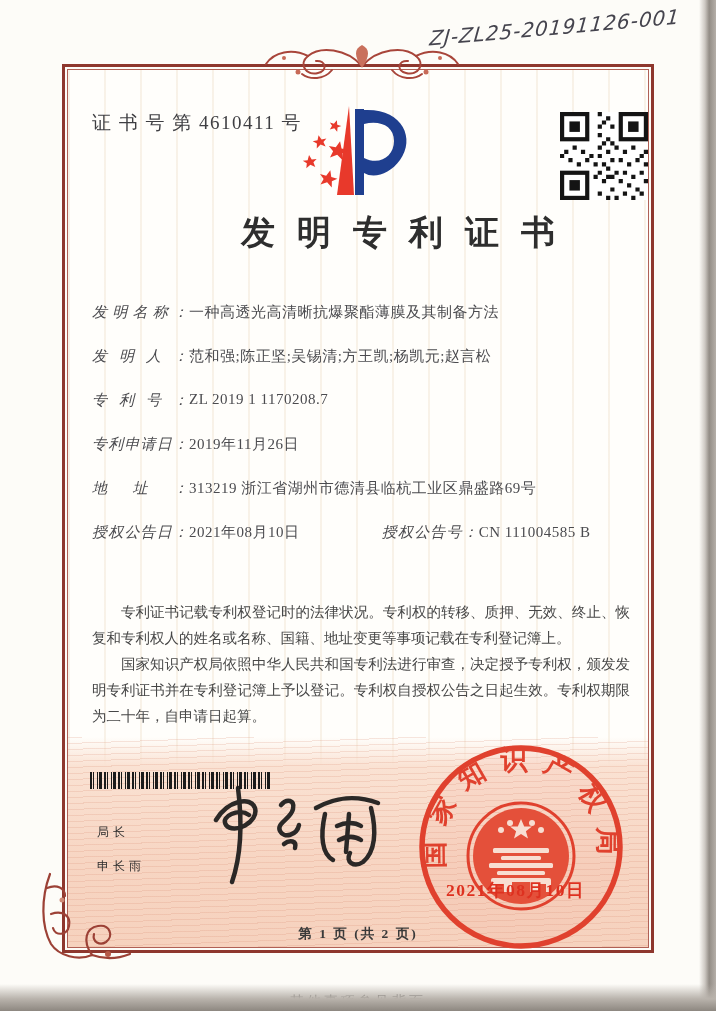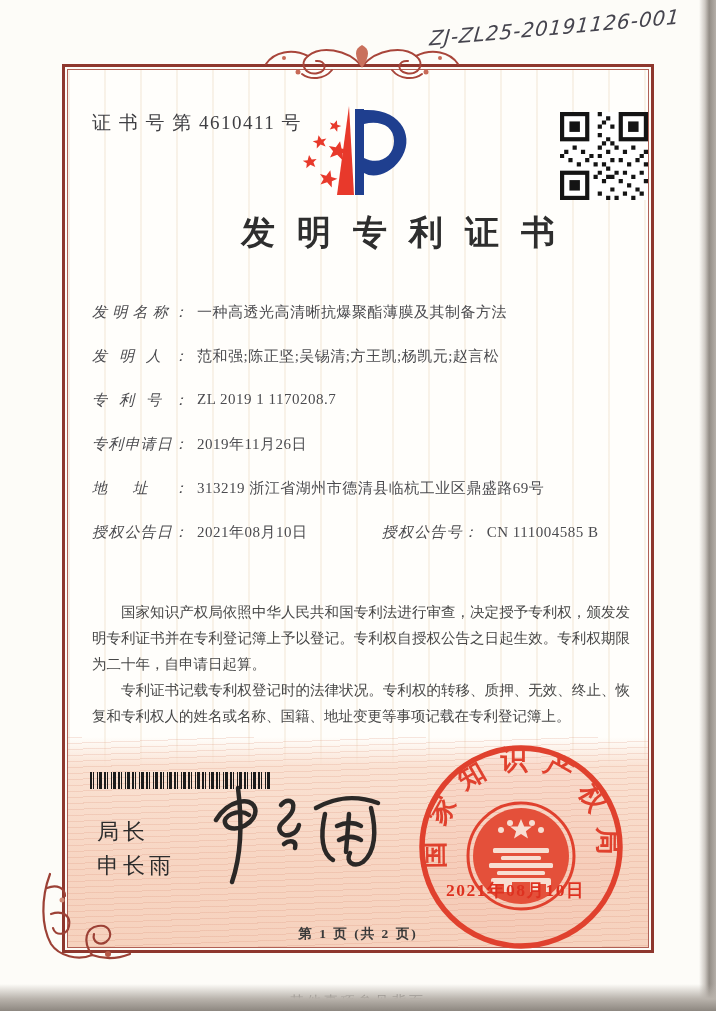--- a/index.html
+++ b/index.html
@@ -44,35 +44,35 @@
   .qr{left:560px; top:112px; width:88px; height:88px;}
 
   .title{left:0; top:210px; width:716px; text-align:center;
     font-size:34px; font-weight:bold; color:#2e2e2e;
     letter-spacing:22px; text-indent:22px;padding-left:40px;}
 
   .fields{left:92px; top:303px; width:545px; font-size:15px; color:#4b4b4f;}
   .field-row{height:25px; margin-bottom:19px; white-space:nowrap;}
   .flabel{display:inline-block; width:96px; text-align:justify; text-align-last:justify;
     vertical-align:top; color:#4b4b4f;font-style:italic;}
-  .fvalue{display:inline-block; margin-left:9px; letter-spacing:0.5px;}
+  .fvalue{display:inline-block; margin-left:1px; letter-spacing:0.5px;}
   .grant-left{display:inline-block; width:286px;}
 
   .paras{left:92px; top:599px; width:538px; font-size:14.5px; line-height:26px;
     color:#474747; text-align:justify;}
   .paras p{margin:0; text-indent:2em;}
 
   .barcode{left:90px; top:772px; width:182px; height:17px;
     background:repeating-linear-gradient(90deg,
       #1b1b1b 0 2px, rgba(0,0,0,0) 2px 3px,
       #1b1b1b 3px 4px, rgba(0,0,0,0) 4px 7px,
       #1b1b1b 7px 8px, rgba(0,0,0,0) 8px 9px,
       #1b1b1b 9px 12px, rgba(0,0,0,0) 12px 14px);}
 
-  .signer{left:97px; top:815px; font-size:22px; letter-spacing:4px;
+  .signer{left:97px; top:815px; font-size:12px; letter-spacing:4px;
     line-height:34px; color:#2d2d2d;}
   .signature{left:188px; top:778px; width:212px; height:112px;}
 
   .seal{left:414px; top:740px; width:214px; height:218px;}
   .seal-date{position:absolute; left:32px; top:138px; width:170px;
     font-size:17.5px; font-weight:600; letter-spacing:1.5px; color:#de3120;}
 
   .page-ind{left:0; top:925px; width:716px; text-align:center;
     font-size:13.5px; letter-spacing:2px; color:#3a3a3a;font-weight:bold;}
   .back-note{left:0; top:966px; width:716px; text-align:center;
@@ -182,22 +182,22 @@
     </div>
     <div class="field-row">
       <span class="grant-left">
         <span class="flabel">授权公告日：</span><span class="fvalue">2021年08月10日</span>
       </span>
       <span class="flabel">授权公告号：</span><span class="fvalue">CN 111004585 B</span>
     </div>
   </div>
 
   <div class="abs paras">
+    <p>专利证书记载专利权登记时的法律状况。专利权的转移、质押、无效、终止、恢复和专利权人的姓名或名称、国籍、地址变更等事项记载在专利登记簿上。</p>
     <p>国家知识产权局依照中华人民共和国专利法进行审查，决定授予专利权，颁发发明专利证书并在专利登记簿上予以登记。专利权自授权公告之日起生效。专利权期限为二十年，自申请日起算。</p>
-    <p>专利证书记载专利权登记时的法律状况。专利权的转移、质押、无效、终止、恢复和专利权人的姓名或名称、国籍、地址变更等事项记载在专利登记簿上。</p>
   </div>
 
   <div class="abs barcode"></div>
 
   <div class="abs signer">
     <div>局长</div>
     <div>申长雨</div>
   </div>
 
   <svg class="abs signature" viewBox="0 0 212 112">

